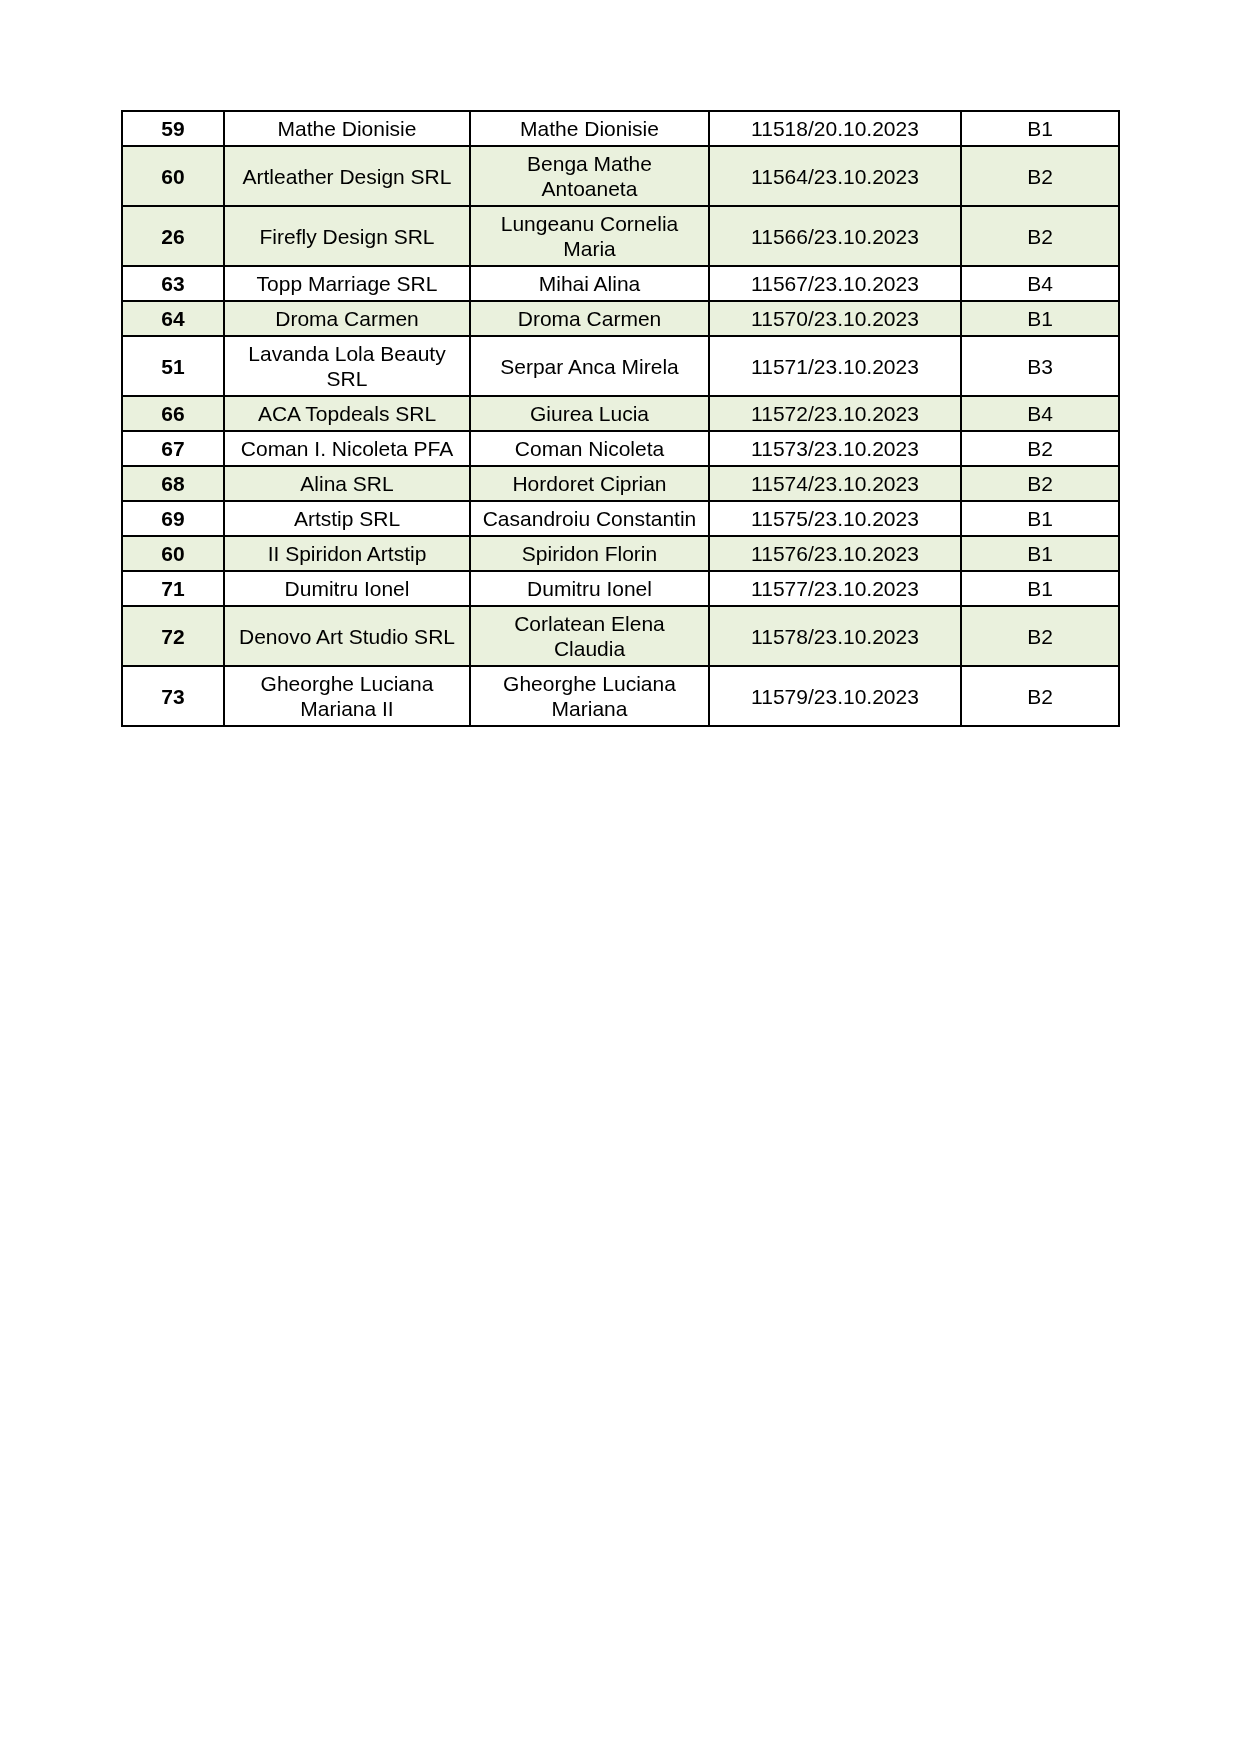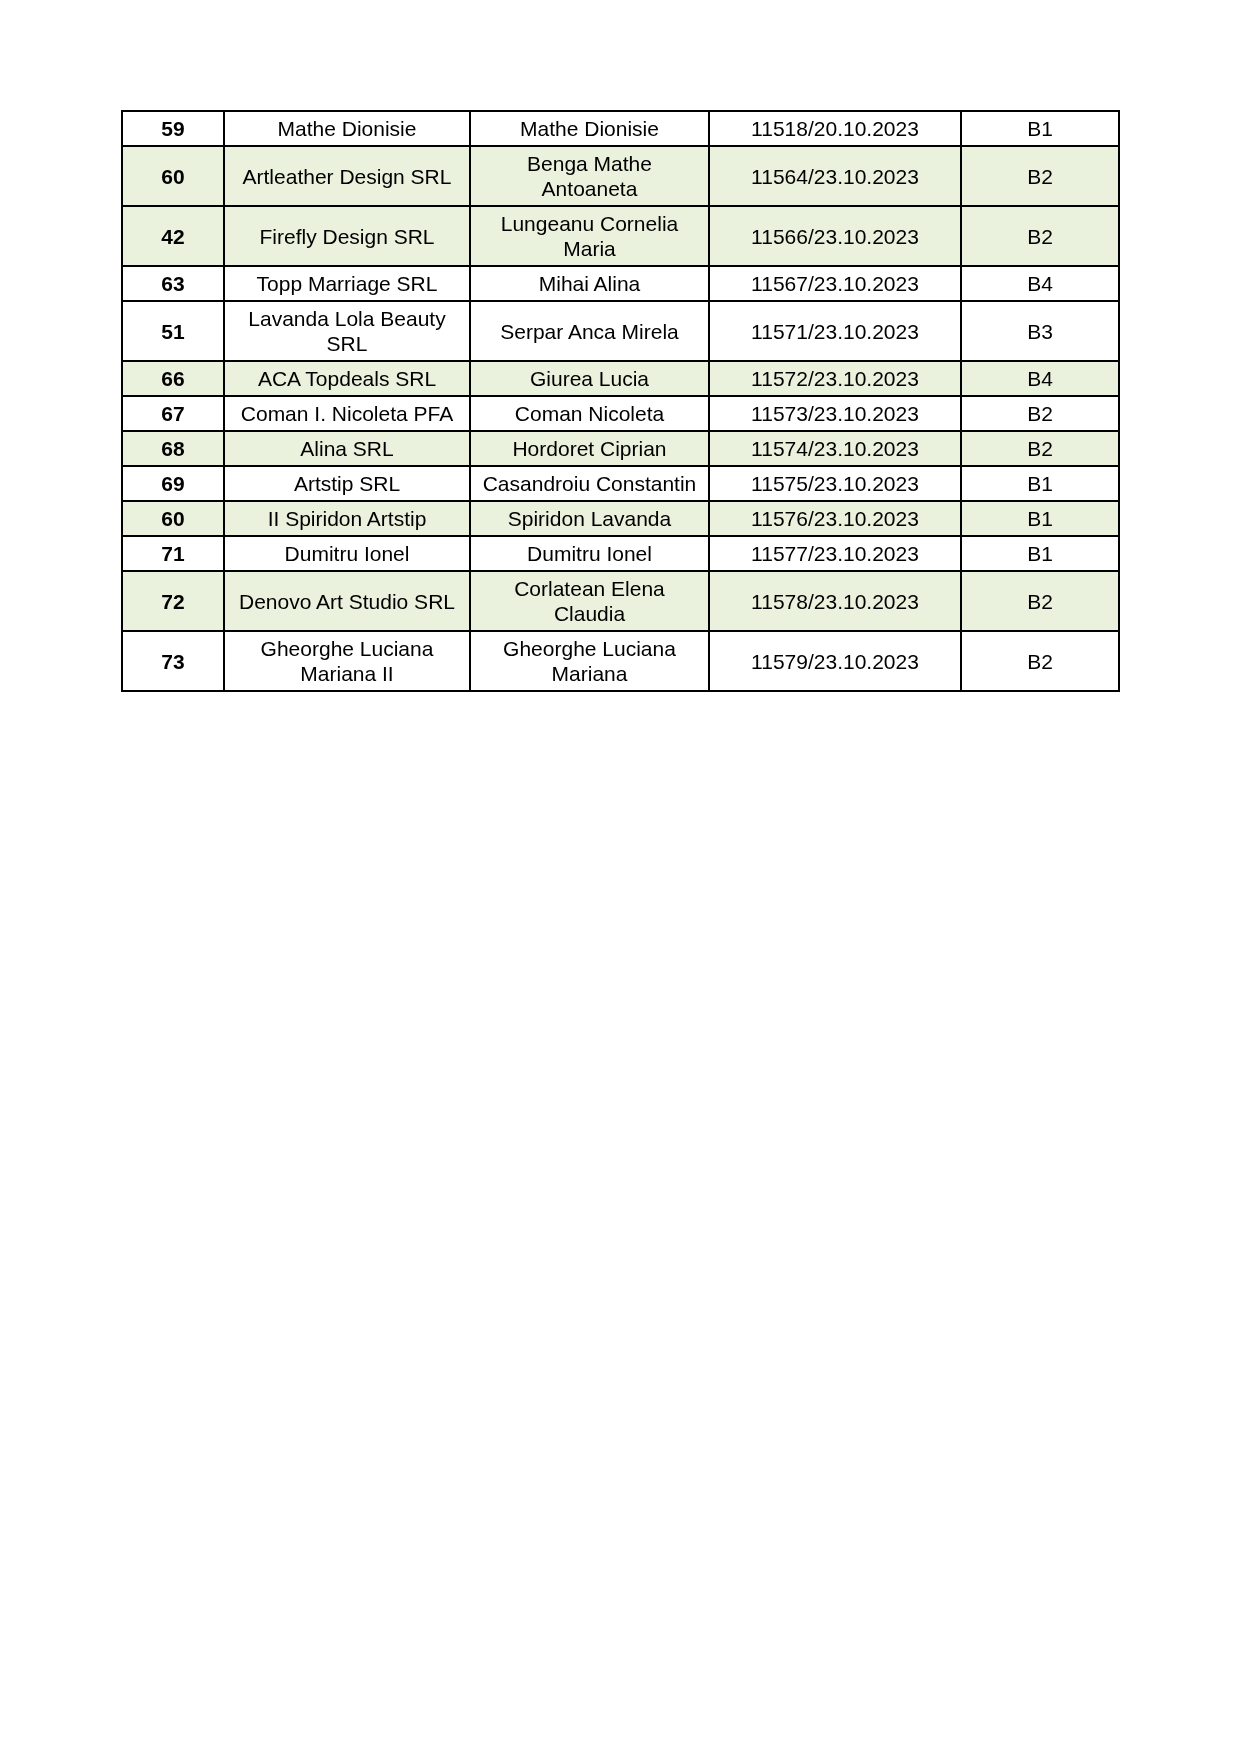--- a/index.html
+++ b/index.html
@@ -68,33 +68,40 @@
         </tr>
         <tr class="shaded">
           <td class="col-no">60</td>
           <td class="col-company">Artleather Design SRL</td>
           <td class="col-representative">Benga Mathe
 Antoaneta</td>
           <td class="col-registration">11564/23.10.2023</td>
           <td class="col-code">B2</td>
         </tr>
         <tr class="shaded">
-          <td class="col-no">42</td>
+          <td class="col-no">26</td>
           <td class="col-company">Firefly Design SRL</td>
           <td class="col-representative">Lungeanu Cornelia
 Maria</td>
           <td class="col-registration">11566/23.10.2023</td>
           <td class="col-code">B2</td>
         </tr>
         <tr>
           <td class="col-no">63</td>
           <td class="col-company">Topp Marriage SRL</td>
           <td class="col-representative">Mihai Alina</td>
           <td class="col-registration">11567/23.10.2023</td>
           <td class="col-code">B4</td>
+        </tr>
+        <tr class="shaded">
+          <td class="col-no">64</td>
+          <td class="col-company">Droma Carmen</td>
+          <td class="col-representative">Droma Carmen</td>
+          <td class="col-registration">11570/23.10.2023</td>
+          <td class="col-code">B1</td>
         </tr>
         <tr>
           <td class="col-no">51</td>
           <td class="col-company">Lavanda Lola Beauty
 SRL</td>
           <td class="col-representative">Serpar Anca Mirela</td>
           <td class="col-registration">11571/23.10.2023</td>
           <td class="col-code">B3</td>
         </tr>
         <tr class="shaded">
@@ -121,21 +128,21 @@
         <tr>
           <td class="col-no">69</td>
           <td class="col-company">Artstip SRL</td>
           <td class="col-representative">Casandroiu Constantin</td>
           <td class="col-registration">11575/23.10.2023</td>
           <td class="col-code">B1</td>
         </tr>
         <tr class="shaded">
           <td class="col-no">60</td>
           <td class="col-company">II Spiridon Artstip</td>
-          <td class="col-representative">Spiridon Lavanda</td>
+          <td class="col-representative">Spiridon Florin</td>
           <td class="col-registration">11576/23.10.2023</td>
           <td class="col-code">B1</td>
         </tr>
         <tr>
           <td class="col-no">71</td>
           <td class="col-company">Dumitru Ionel</td>
           <td class="col-representative">Dumitru Ionel</td>
           <td class="col-registration">11577/23.10.2023</td>
           <td class="col-code">B1</td>
         </tr>

